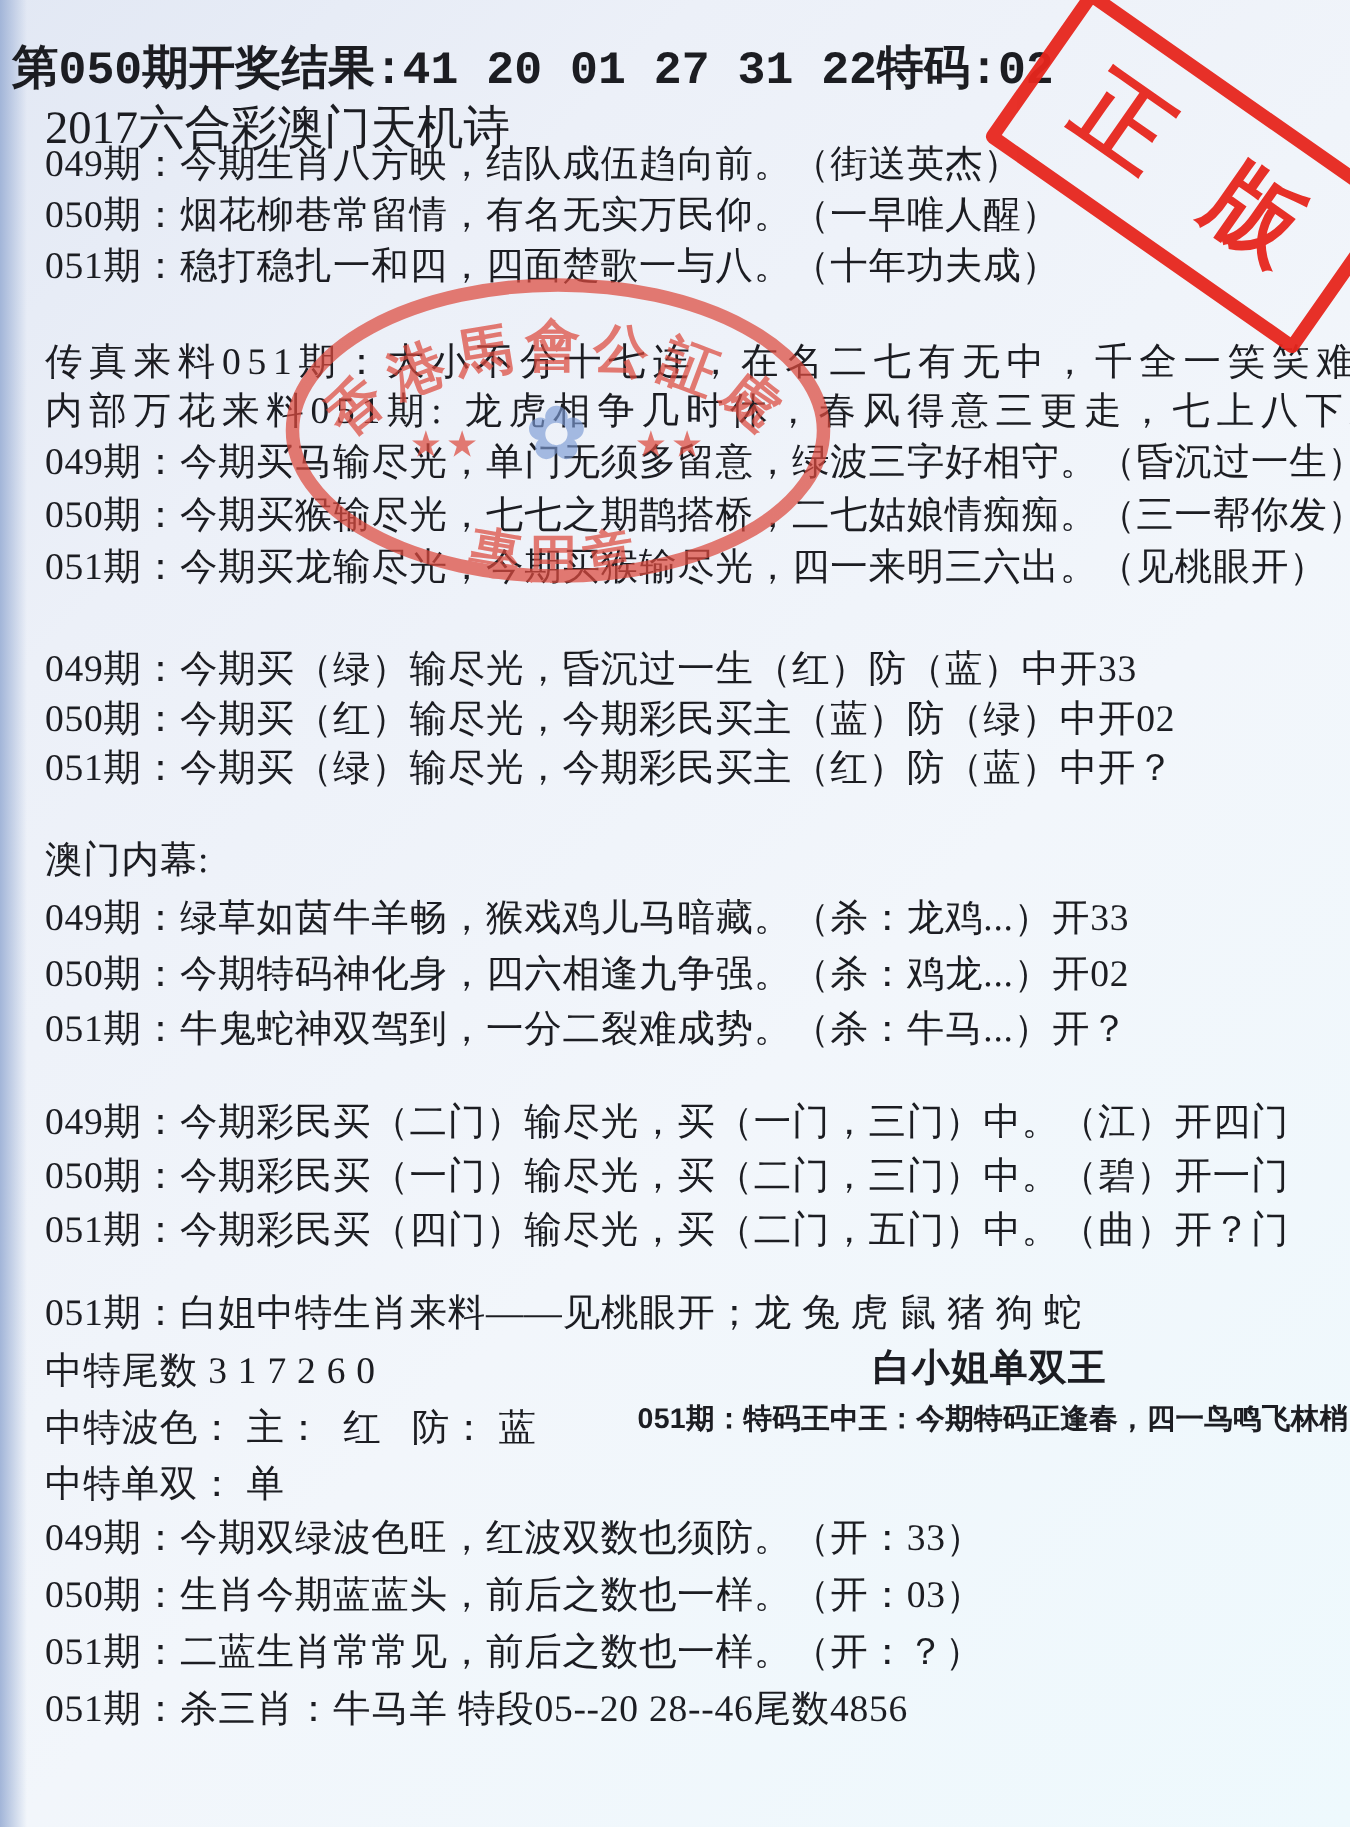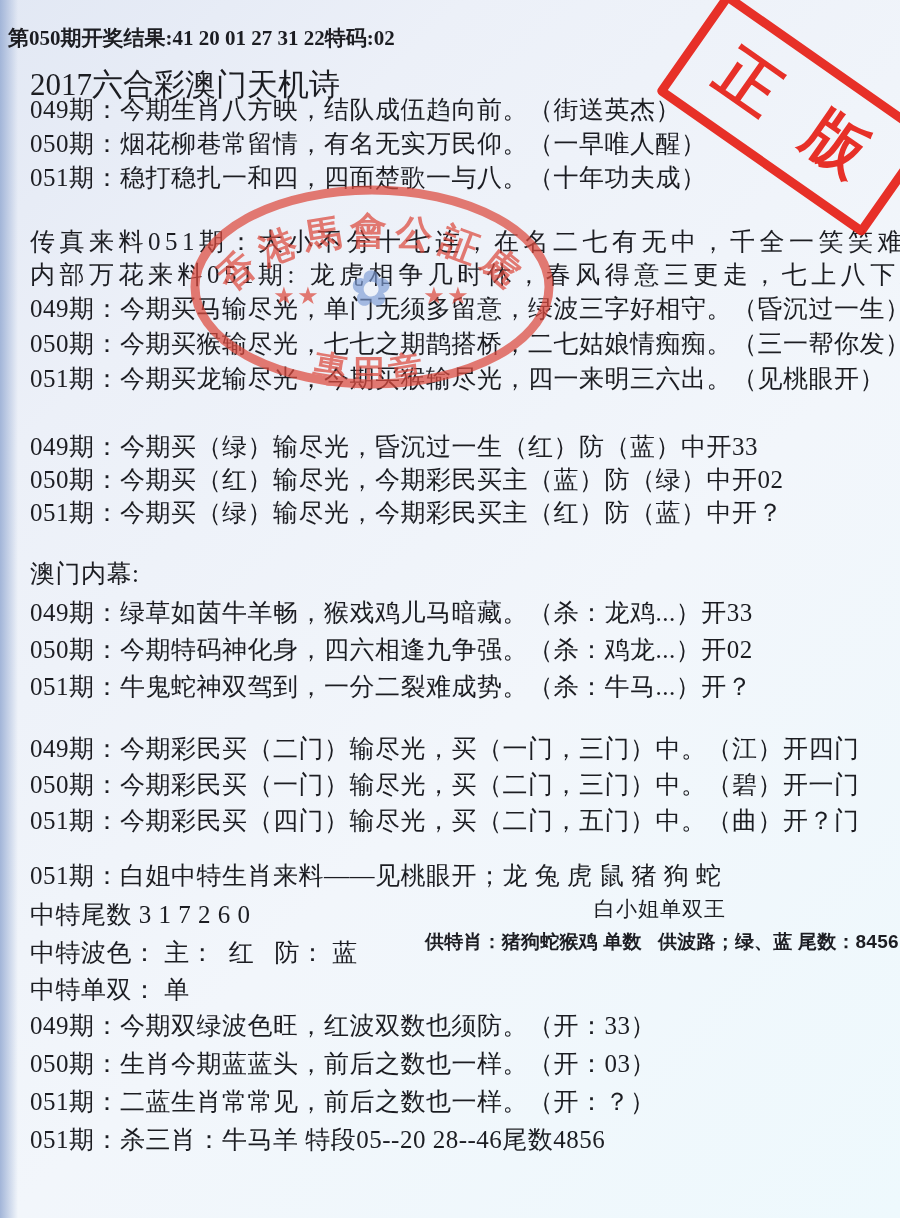--- a/index.html
+++ b/index.html
@@ -12,32 +12,32 @@
   .edge-shade{
     position:absolute;left:0;top:0;bottom:0;width:18px;
     background:linear-gradient(90deg,#a2b5d8 0%,rgba(236,241,249,0) 100%);
   }
   .line{
     position:absolute;left:30px;font-size:25px;line-height:1.15;
     white-space:pre;letter-spacing:0.5px;
   }
   .ls4{letter-spacing:4.5px;}
   .title{
-    position:absolute;left:8px;top:24px;font-size:21px;font-weight:bold;
-    font-family:Liberation Serif, serif;
+    position:absolute;left:8px;top:24px;font-size:31px;font-weight:bold;
+    font-family:Liberation Mono, monospace;
     white-space:pre;letter-spacing:0;
   }
   .subtitle{position:absolute;left:30px;top:64px;font-size:31px;white-space:pre;}
   .heading{font-weight:normal;}
   .right-block{
     position:absolute;left:425px;top:895px;width:470px;
     font-family:"Liberation Sans","DejaVu Sans",sans-serif;
   }
   .right-block .rb-title{
-    text-align:center;font-size:21px;font-weight:normal;white-space:pre;
+    text-align:center;font-size:25px;font-weight:bold;white-space:pre;
     margin:0 0 6px 0;letter-spacing:1px;
   }
   .right-block .rb-line{
     font-size:19px;font-weight:700;line-height:26px;white-space:pre;
     letter-spacing:0.2px;
   }
   
   .genuine-stamp{
     position:absolute;left:668px;top:52px;width:235px;height:106px;
     border:9px solid #e7261d;border-radius:5px;
@@ -88,21 +88,21 @@
 <div class="line" style="top:771px">050期：今期彩民买（一门）输尽光，买（二门，三门）中。（碧）开一门</div>
 <div class="line" style="top:807px">051期：今期彩民买（四门）输尽光，买（二门，五门）中。（曲）开？门</div>
 
 <div class="line" style="top:862px">051期：白姐中特生肖来料——见桃眼开；龙 兔 虎 鼠 猪 狗 蛇</div>
 <div class="line" style="top:901px">中特尾数 3 1 7 2 6 0</div>
 <div class="line" style="top:939px">中特波色： 主：  红   防： 蓝</div>
 <div class="line" style="top:976px">中特单双： 单</div>
 
 <div class="right-block">
   <div class="rb-title">白小姐单双王</div>
-  <div class="rb-line">供特肖：猪狗蛇猴鸡 单数   供波路；绿、蓝 尾数：8456</div>
+  <div class="rb-line">051期：特码王中王：今期特码正逢春，四一鸟鸣飞林梢</div>
 </div>
 
 <div class="line" style="top:1012px">049期：今期双绿波色旺，红波双数也须防。（开：33）</div>
 <div class="line" style="top:1050px">050期：生肖今期蓝蓝头，前后之数也一样。（开：03）</div>
 <div class="line" style="top:1088px">051期：二蓝生肖常常见，前后之数也一样。（开：？）</div>
 <div class="line" style="top:1126px">051期：杀三肖：牛马羊 特段05--20 28--46尾数4856</div>
 
 <svg class="notary-stamp" viewBox="0 0 376 208" aria-hidden="true">
   <ellipse cx="188" cy="104" rx="177" ry="97" fill="none" stroke-width="9" stroke="#dd4a3e"></ellipse>
   <path id="arcTop" d="M 38,140 A 150,80 0 0 1 338,140" fill="none"></path>

